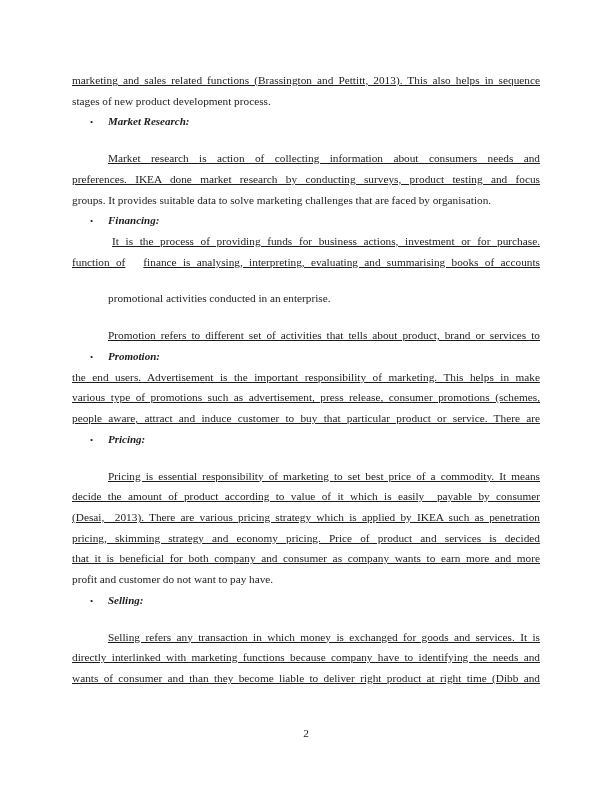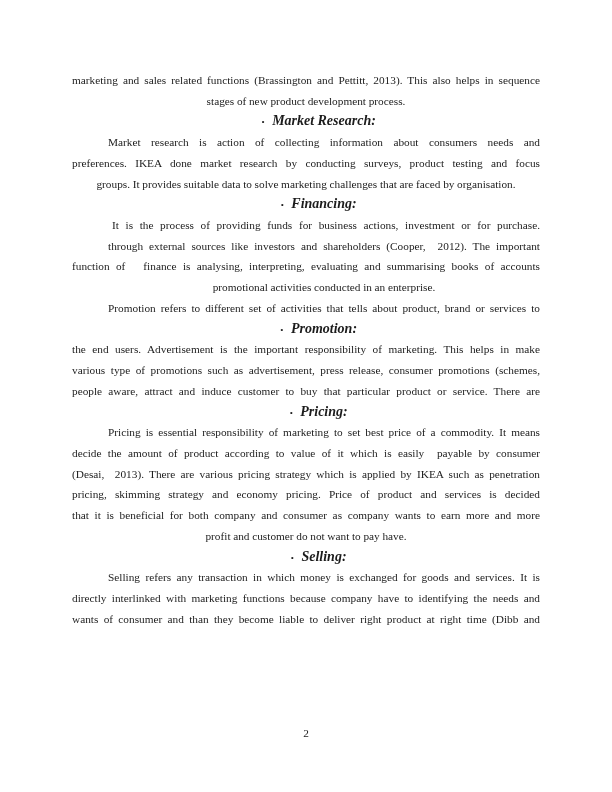--- a/index.html
+++ b/index.html
@@ -5,27 +5,27 @@
   html,body{margin:0;padding:0;background:#ffffff;}
   .page{
     position:relative;width:612px;height:792px;background:#ffffff;
     font-family:"Liberation Serif","DejaVu Serif",serif;color:#1c1c1c;
     overflow:hidden;
   }
   .body{
     position:absolute;left:72px;top:70px;width:468px;
     font-size:11.3px;line-height:20.72px;
   }
-  .ln{height:20.72px;word-spacing:-0.15px;white-space:normal;text-align:center;}
-  .j{text-align:justify;text-align-last:justify;}
-  .ind36{padding-left:36px;}
+  .ln{height:20.72px;word-spacing:-0.15px;white-space:normal;}
+  .j{text-align:justify;text-align-last:justify;text-decoration:underline;}
+  .ind36{padding-left:36px;margin-top:16px;}
   .ind40{padding-left:40px;}
   .bli{padding-left:18px;}
   .dot{display:inline-block;width:18px;font-size:9px;vertical-align:baseline;}
-  .bh{font-weight:bold;font-style:italic;font-size:14px;}
+  .bh{font-weight:bold;font-style:italic;font-size:11px;}
   .tg18{display:inline-block;width:18px;}
   .tg20{display:inline-block;width:20px;}
   .pagenum{
     position:absolute;left:0;top:726px;width:612px;text-align:center;
     font-size:11.3px;line-height:14px;color:#1c1c1c;
   }
 </style>
 </head>
 <body>
 
@@ -35,21 +35,20 @@
     <div class="ln j">marketing and sales related functions (Brassington and Pettitt, 2013). This also helps in sequence</div>
     <div class="ln">stages of new product development process.</div>
 
     <div class="ln bli"><span class="dot">•</span><span class="bh">Market Research:</span></div>
     <div class="ln j ind36">Market research is action of collecting information about consumers needs and</div>
     <div class="ln j">preferences. IKEA done market research by conducting surveys, product testing and focus</div>
     <div class="ln">groups. It provides suitable data to solve marketing challenges that are faced by organisation.</div>
 
     <div class="ln bli"><span class="dot">•</span><span class="bh">Financing:</span></div>
     <div class="ln j ind40">It is the process of providing funds for business actions, investment or for purchase.</div>
-    <div class="ln j ind36">through external sources like investors and shareholders (Cooper,&nbsp; 2012). The important</div>
     <div class="ln j"><span>function of</span><span class="tg18"></span><span>finance is analysing, interpreting, evaluating and summarising books of accounts</span></div>
     <div class="ln ind36">promotional activities conducted in an enterprise.</div>
 
     <div class="ln j ind36">Promotion refers to different set of activities that tells about product, brand or services to</div>
     <div class="ln bli"><span class="dot">•</span><span class="bh">Promotion:</span></div>
     <div class="ln j">the end users. Advertisement is the important responsibility of marketing. This helps in make</div>
     <div class="ln j">various type of promotions such as advertisement, press release, consumer promotions (schemes,</div>
     <div class="ln j">people aware, attract and induce customer to buy that particular product or service. There are</div>
 
     <div class="ln bli"><span class="dot">•</span><span class="bh">Pricing:</span></div>

